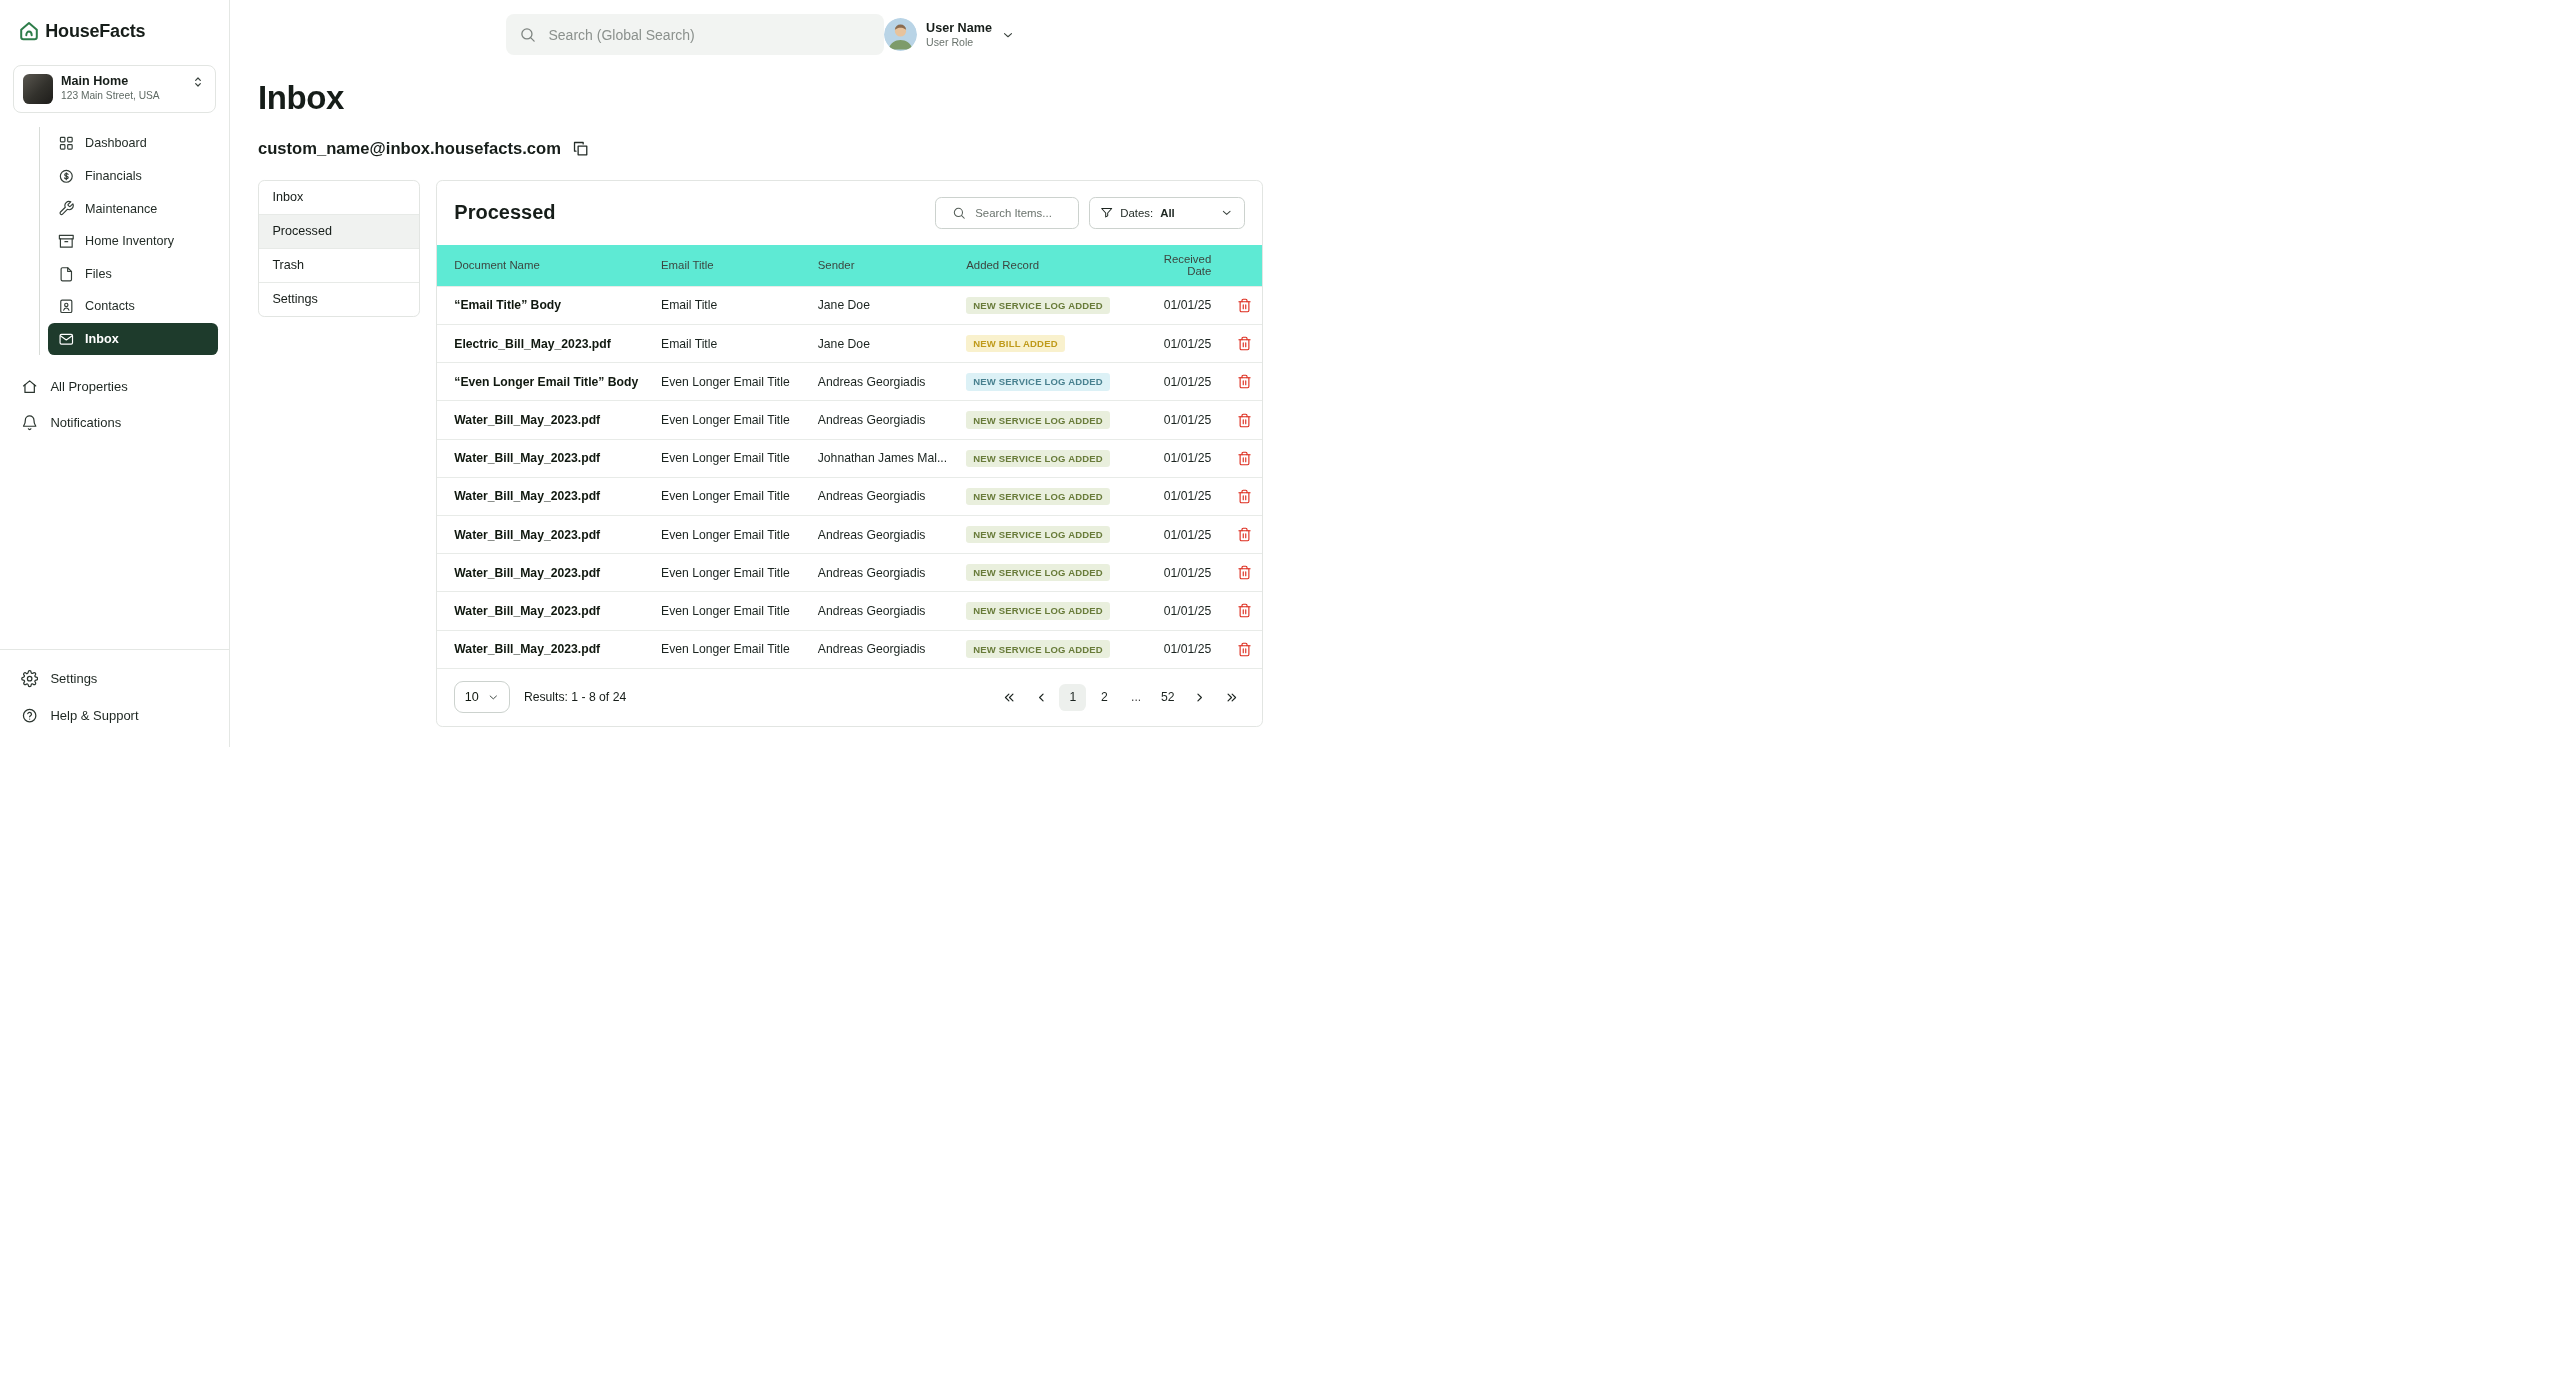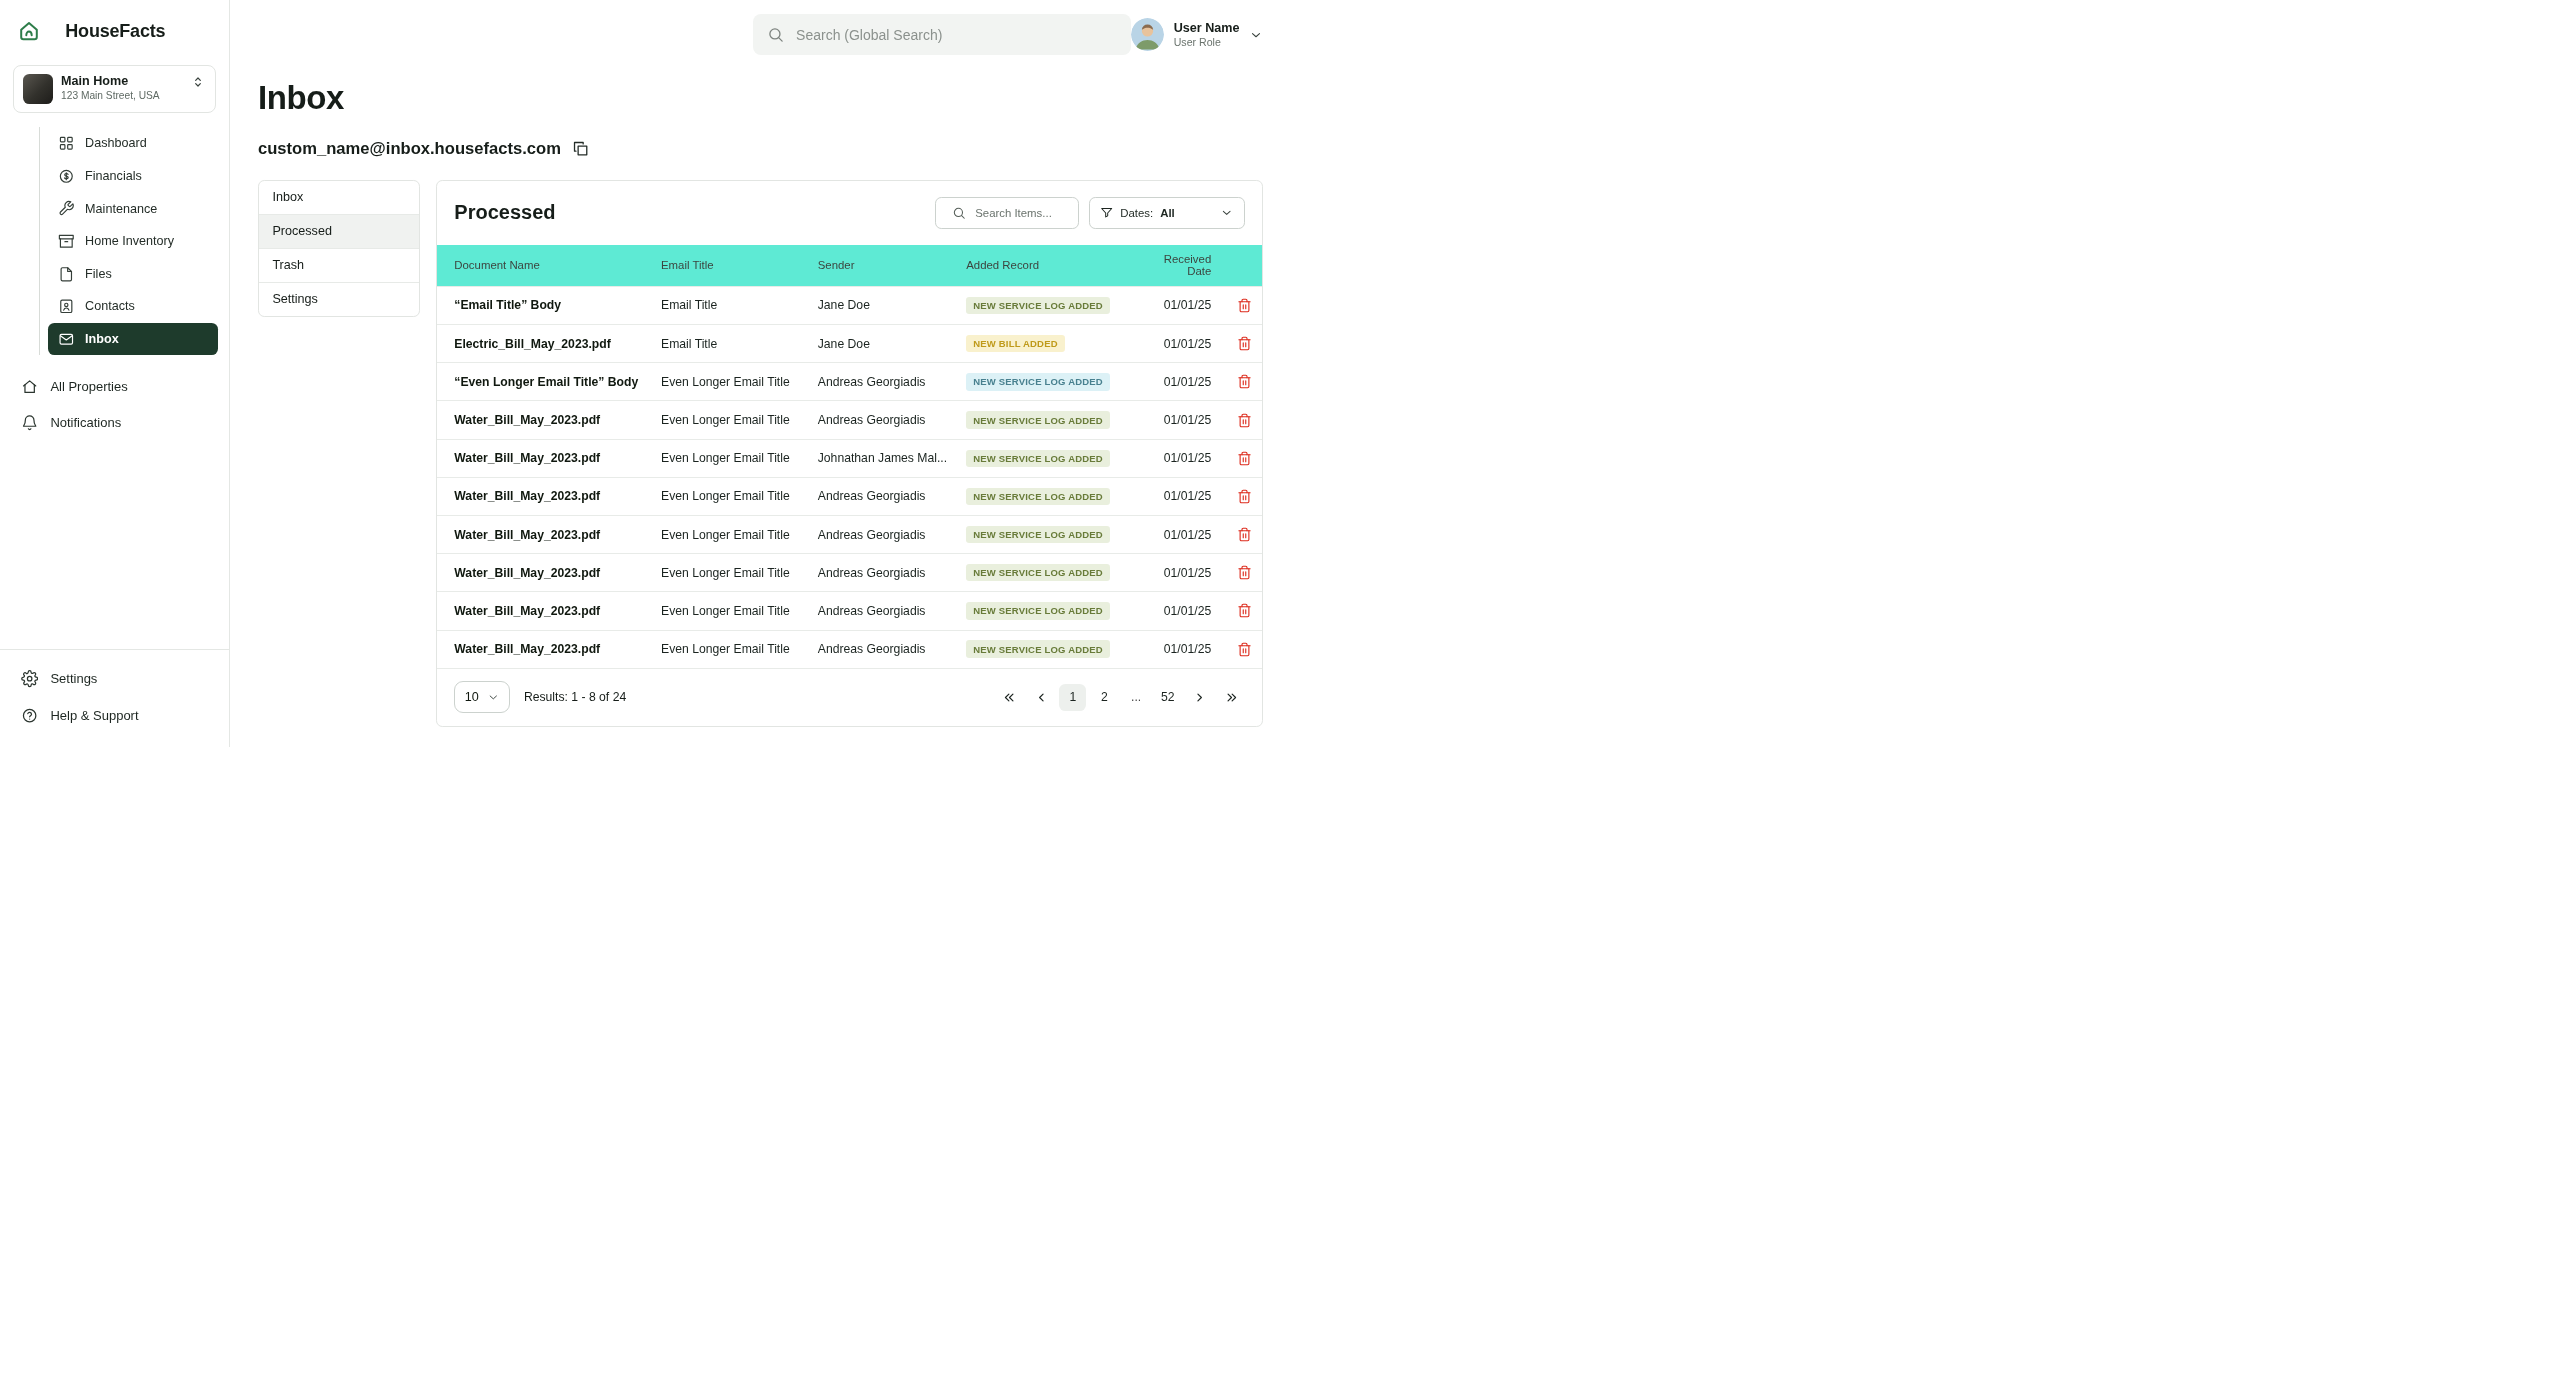--- a/index.html
+++ b/index.html
@@ -6,21 +6,21 @@
   html,body { margin:0; padding:0; background:#fff; }
   body {
     font-family: "Liberation Sans", "DejaVu Sans", sans-serif;
     color:#161d19; width:1288px;
   }
   .app { display:flex; min-height:690px; }
 
   
   .sidebar { width:230px; min-width:230px; border-right:0.8px solid #e4e7e4;
              display:flex; flex-direction:column; padding-top:19px; background:#fff; }
-  .logo-row { display:flex; align-items:center; gap:24px; padding:0 17.3px; }
+  .logo-row { display:flex; align-items:center; gap:4px; padding:0 17.3px; }
   .brand-name { font-size:18px; font-weight:800; letter-spacing:-0.2px; }
 
   .property-card { margin:22px 12.6px 4.7px; border:0.8px solid #e2e5e2; border-radius:8px;
                    padding:8px 9.5px; display:flex; align-items:flex-start; gap:8px; cursor:pointer; }
   .thumb { width:30px; height:30px; border-radius:6.3px; flex:none;
            background:linear-gradient(135deg,#5a5750 0%,#32312c 55%,#1d1c19 100%); }
   .prop-name { font-size:12.6px; font-weight:700; }
   .prop-addr { font-size:10.2px; color:#5f6a64; margin-top:1.6px; }
   .updown { margin-left:auto; color:#39423d; display:flex; }
 
@@ -34,21 +34,21 @@
 
   .root-nav { margin-top:9.5px; }
   .root-item { display:flex; align-items:center; gap:12.6px; padding:9.5px 20.5px;
                font-size:13px; cursor:pointer; color:#1d2621; }
   .root-item .icn { display:flex; color:#2b352f; }
 
   .sidebar-bottom { margin-top:auto; border-top:0.8px solid #e4e7e4; padding:11px 0 14px; }
 
   
   main { flex:1; padding:0 25px 20.5px 28px; min-width:0; }
-  .topbar { display:flex; align-items:center; justify-content:flex-end; margin-top:14px; }
+  .topbar { display:flex; align-items:center; justify-content:center; margin-top:14px; }
   .gsearch { width:378px; height:41px; background:#f2f4f2; border-radius:8px;
              display:flex; align-items:center; gap:10.2px; padding:0 13.4px; color:#7d837f; }
   .gsearch input { border:0; background:transparent; outline:none; font-size:14px;
                    color:#39423d; flex:1; font-family:inherit; }
   .gsearch input::placeholder { color:#8b918d; }
   .userbox { display:flex; align-items:center; gap:9.5px; cursor:pointer; }
   .avatar { width:33px; height:33px; border-radius:50%; overflow:hidden; flex:none; }
   .user-name { font-size:12.6px; font-weight:700; }
   .user-role { font-size:10.6px; color:#6a736d; margin-top:0.8px; }
   .userbox .chev { color:#39423d; display:flex; }

